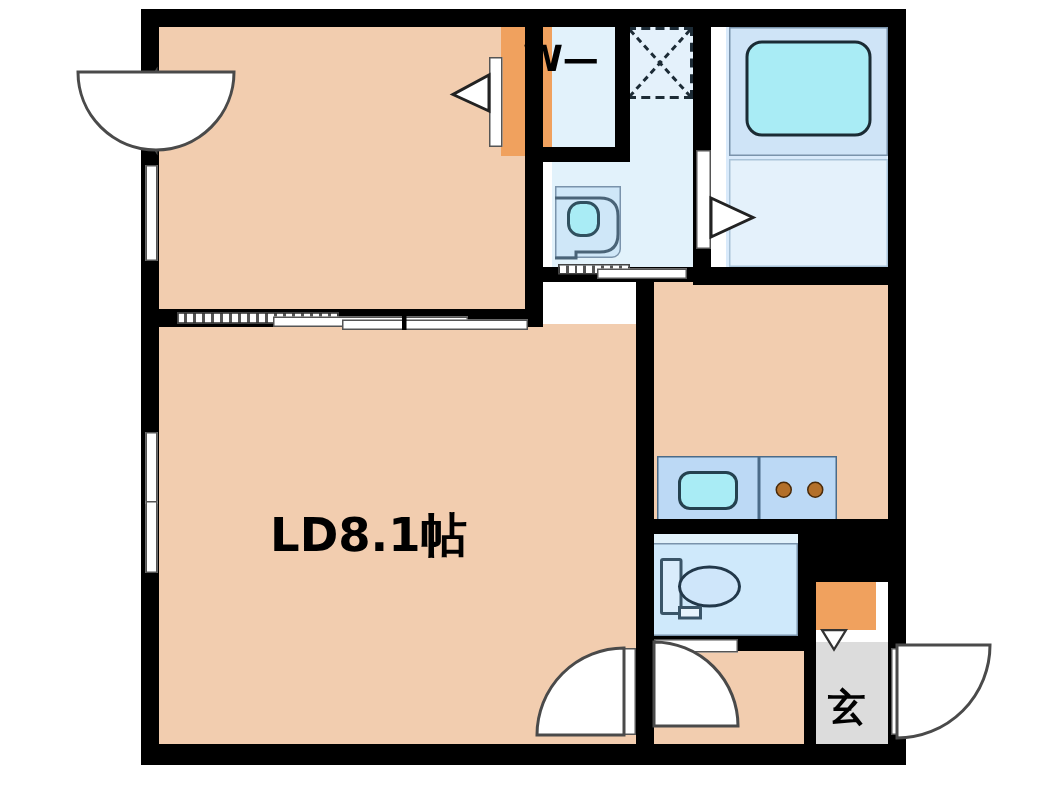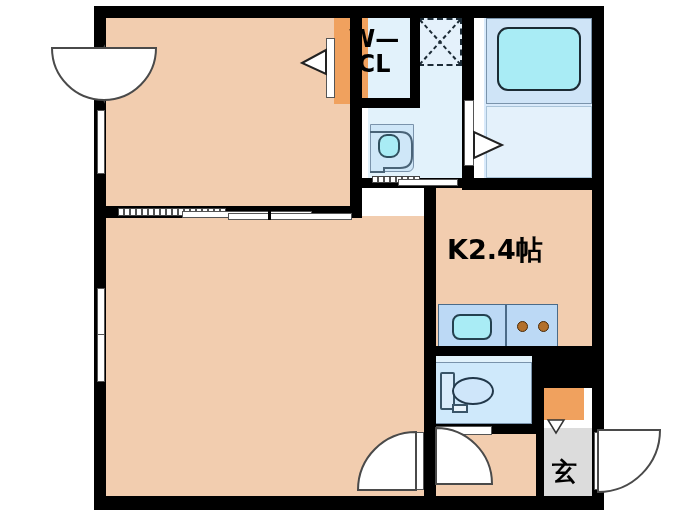--- a/index.html
+++ b/index.html
@@ -168,23 +168,22 @@
   <div class="abs leaf-v" style="left:594px;top:432px;width:9px;height:58px;"></div>
   <svg style="left:598px;top:430px;width:72px;height:66px;">
     <path d="M0 0 L62 0 A 62 62 0 0 1 0 62 Z" class="swing"></path>
   </svg>
 
   <svg style="left:546px;top:420px;width:22px;height:16px;">
     <path d="M2 0 L18 0 L10 13 Z" fill="#ffffff" stroke="#333" stroke-width="1.5"></path>
   </svg>
 
 
+  <div class="lbl lbl-room" style="left:180px;top:336px;">LD8.1帖</div>
 
-  <div class="lbl lbl-k" style="left:447px;top:232px;">K2.4帖</div>
 
   <div class="lbl lbl-wcl" style="left:340px;top:27px;width:68px;">
     <div>W—</div>
-    <div>CL</div>
   </div>
 
   <div class="lbl lbl-gen" style="left:552px;top:455px;">玄</div>
 
 </div>
 
 </body></html>

